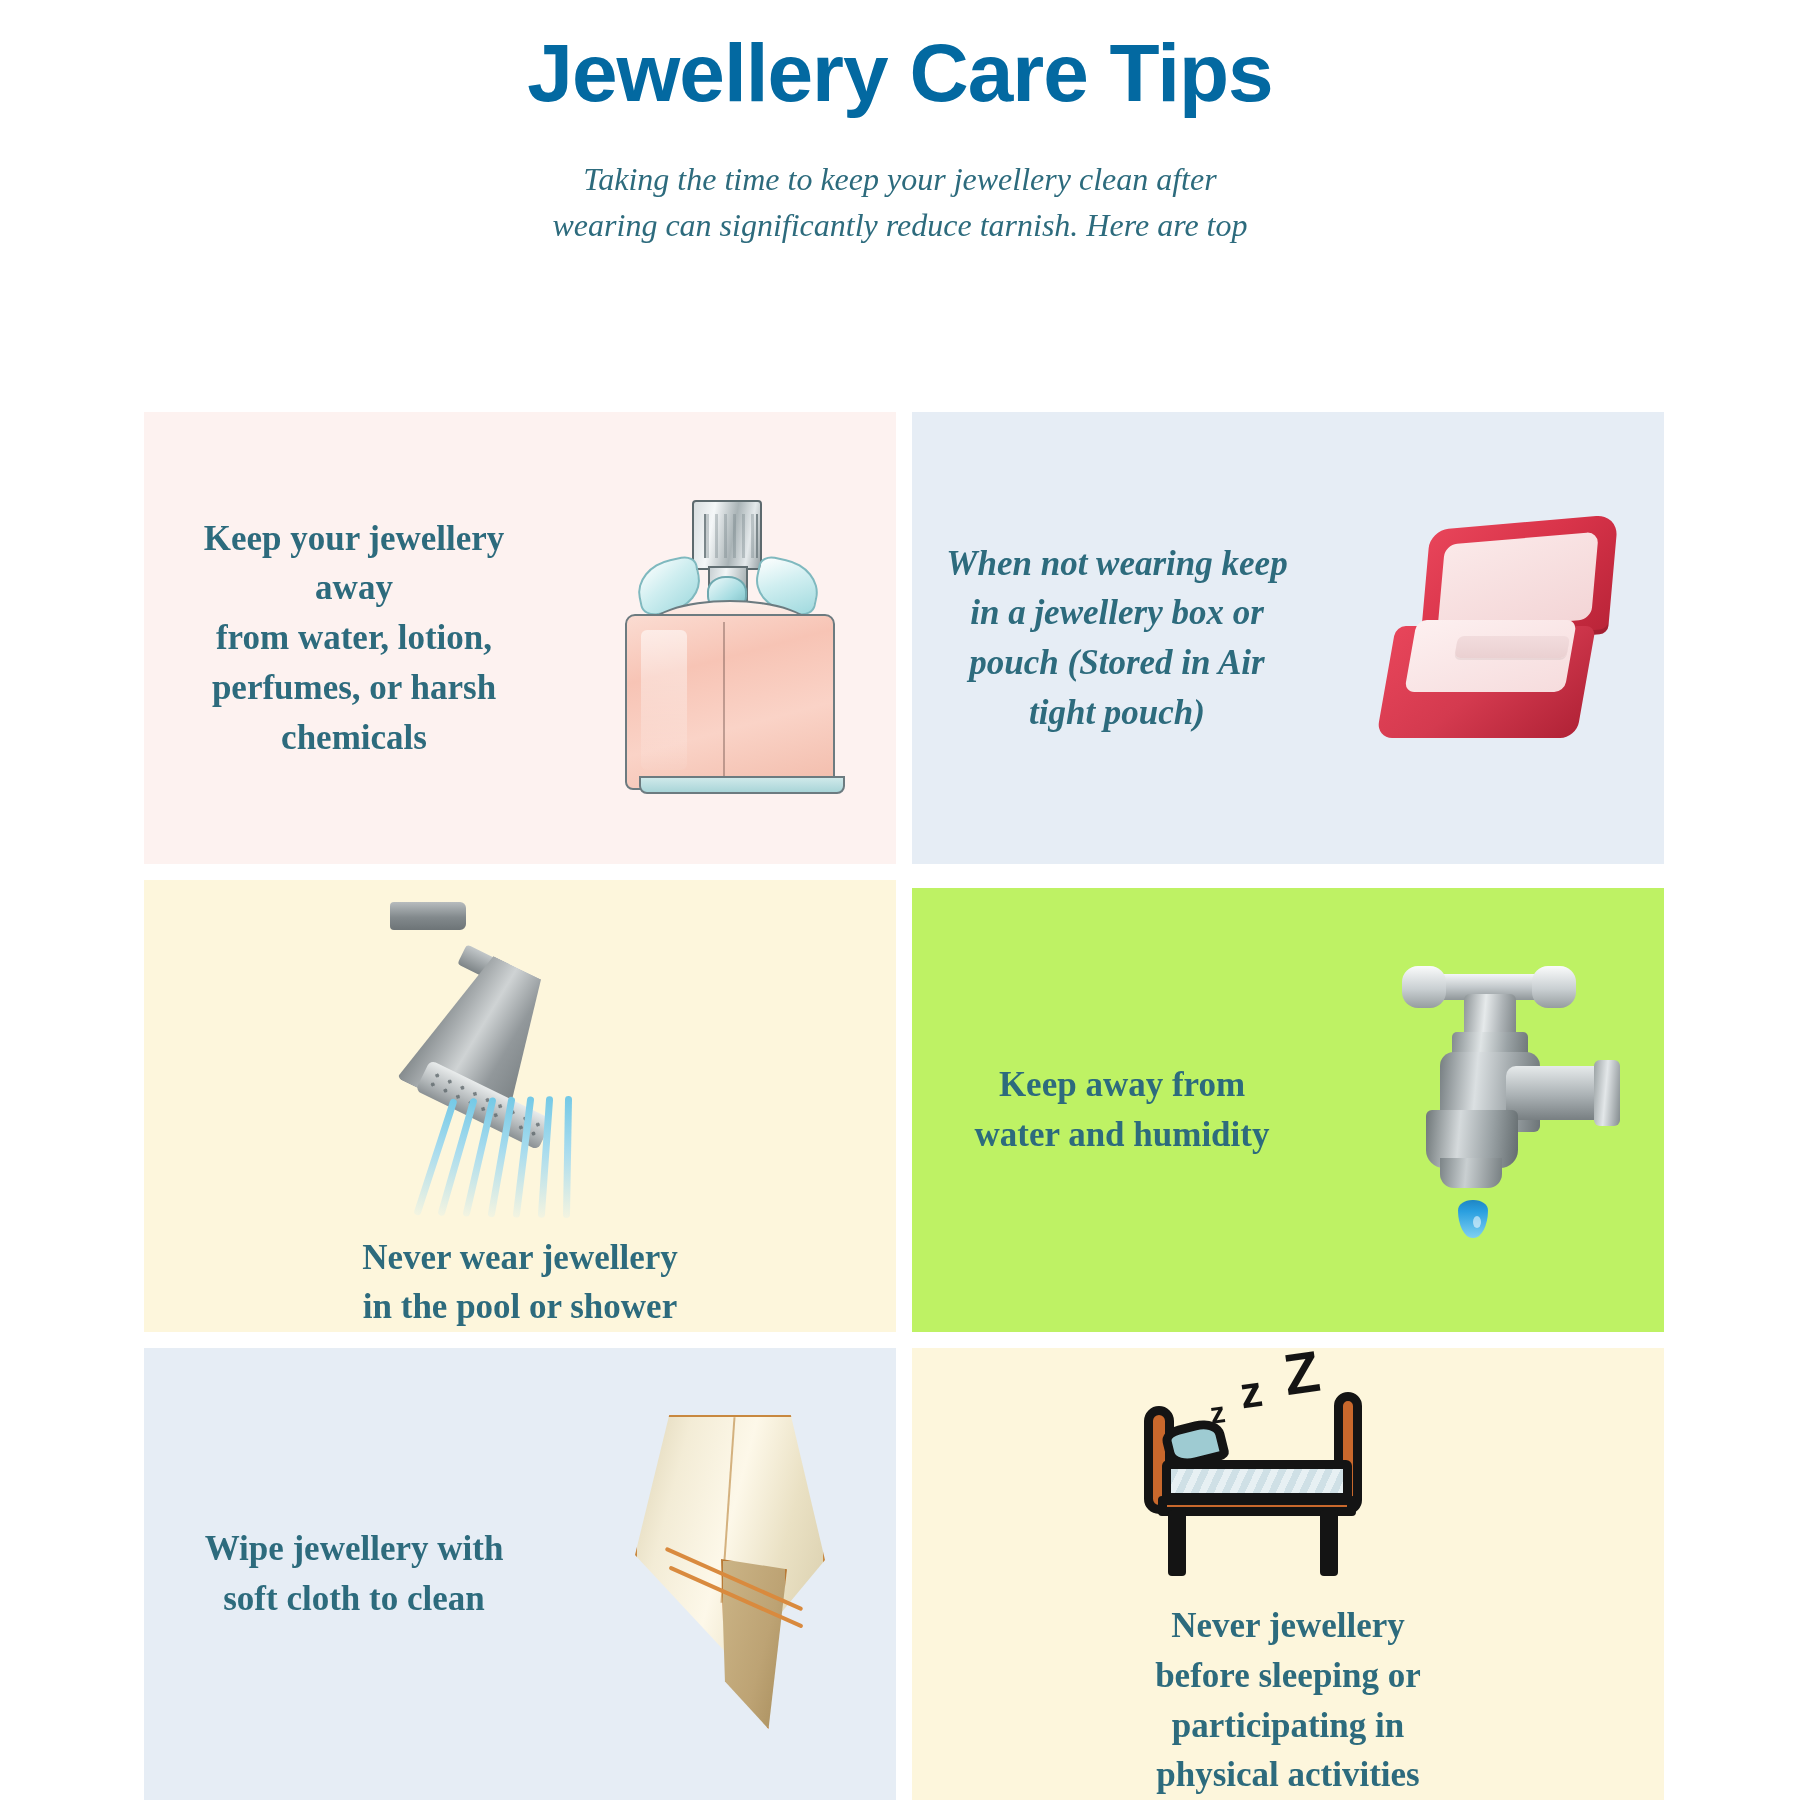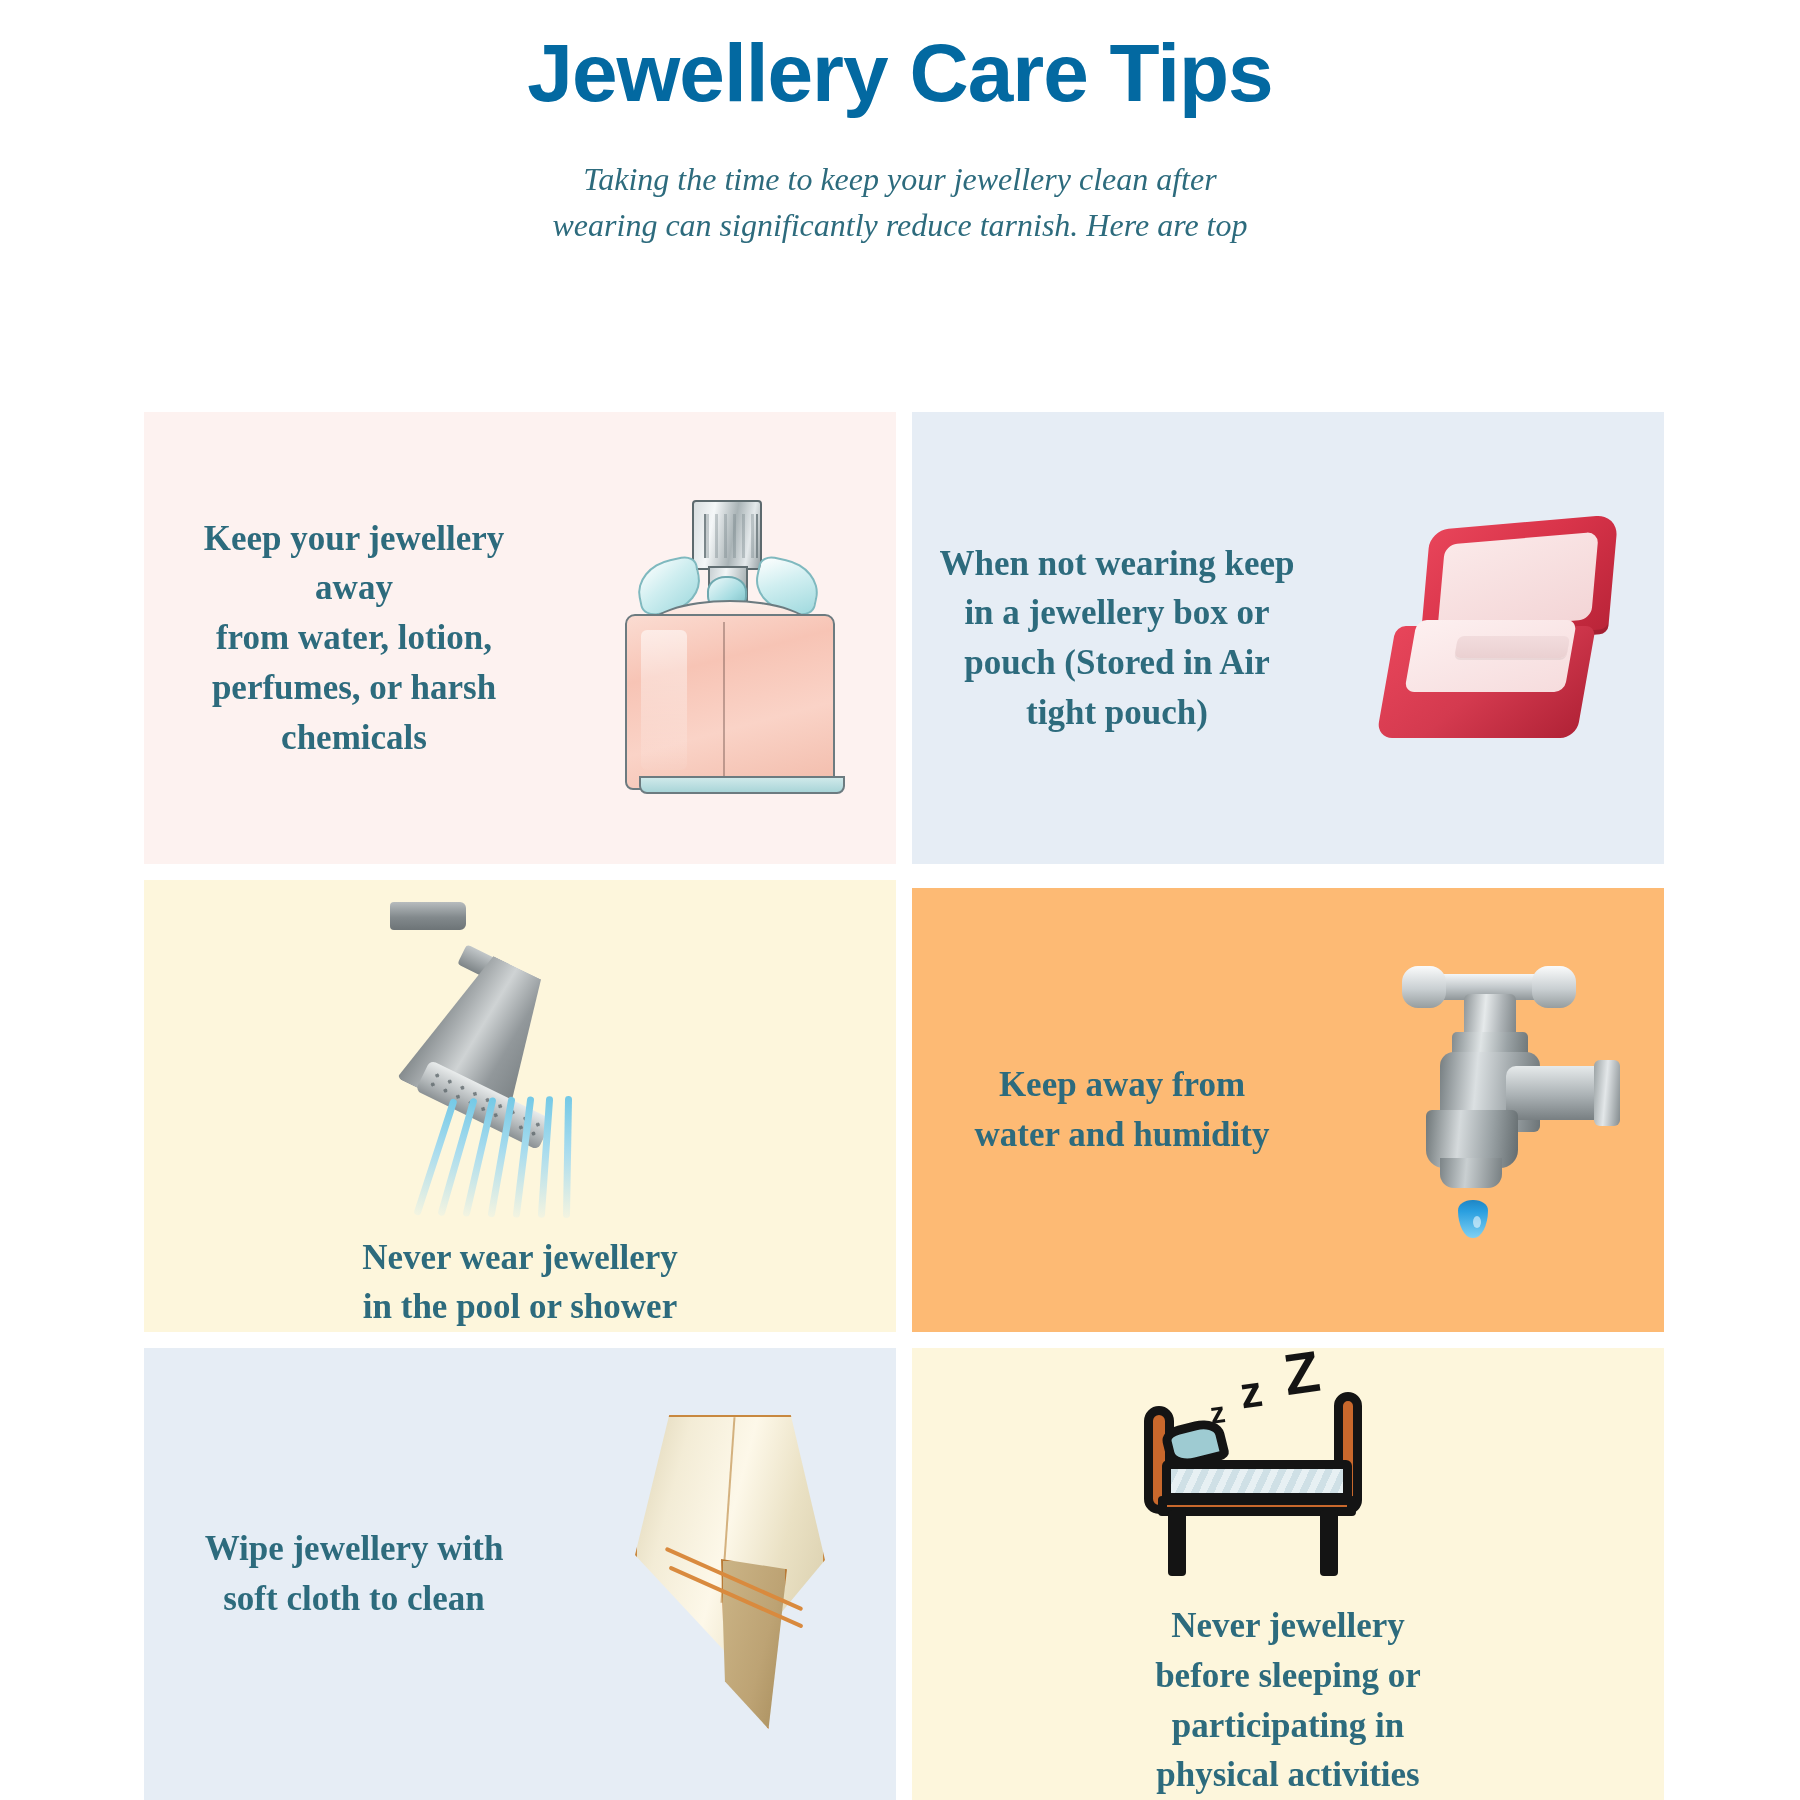--- a/index.html
+++ b/index.html
@@ -357,21 +357,21 @@
           <div class="pf-bow-r"></div>
           <div class="pf-knot"></div>
           <div class="pf-shoulder"></div>
           <div class="pf-body">
               <div class="pf-base"></div>
             </div>
         </div>
       </div>
     </div>
 
-    <div class="card text-left" id="c1" style="background: rgb(230, 237, 245);">
+    <div class="card text-left" id="c1" style="background: rgb(230, 237, 245); font-style: italic;">
       <div class="card-text" style="width:410px">
         <div>When not wearing keep</div>
         <div>in a jewellery box or</div>
         <div>pouch (Stored in Air</div>
         <div>tight pouch)</div>
       </div>
       <div class="card-art">
         <div class="ringbox">
           <div class="rb-lid">
               <div class="rb-lid-inner"></div>
@@ -403,21 +403,21 @@
             <div class="sh-jet" style="left:132px; transform:rotate(1deg);"></div>
           </div>
         </div>
       </div>
       <div class="card-text" style="width:400px">
         <div>Never wear jewellery</div>
         <div>in the pool or shower</div>
       </div>
     </div>
 
-    <div class="card text-left" id="c3" style="background: #fdba74; margin-top: 8px;">
+    <div class="card text-left" id="c3" style="background: #bef264; margin-top: 8px;">
       <div class="card-text" style="width:420px">
         <div>Keep away from</div>
         <div>water and humidity</div>
       </div>
       <div class="card-art">
         <div class="faucet">
           <div class="fa-handle-bar"></div>
           <div class="fa-handle-l"></div>
           <div class="fa-handle-r"></div>
           <div class="fa-stem"></div>

